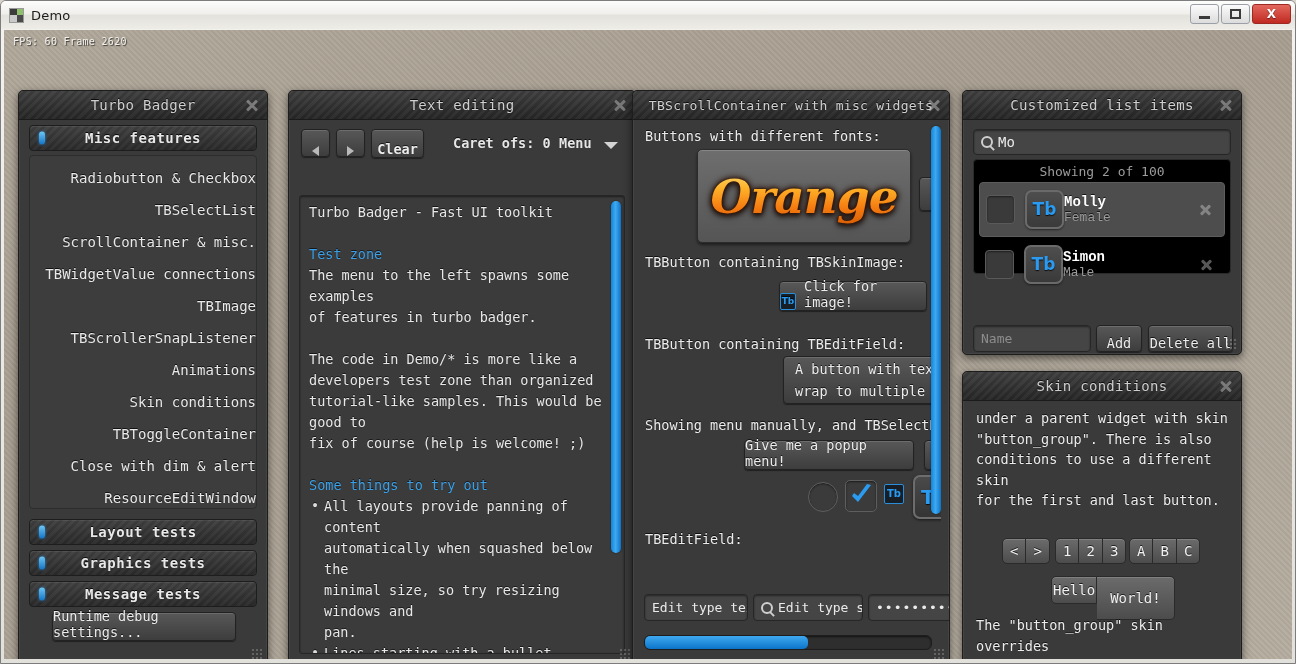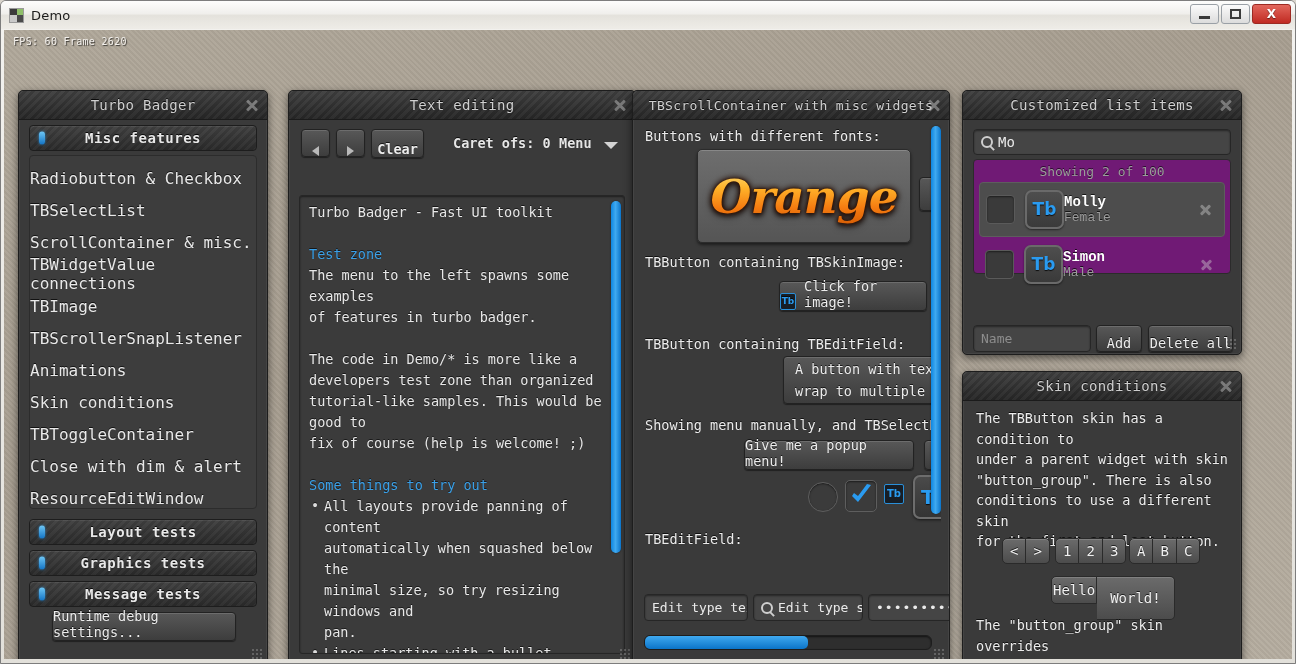--- a/index.html
+++ b/index.html
@@ -153,23 +153,23 @@
   }
 
   
   #win-menu{left:14px;top:60px;width:250px;height:575px;}
   #menu-panel{
     position:absolute;left:10px;top:36px;right:10px;height:354px;
     background:#3d3d3d;border:1px solid #2c2c2c;border-radius:4px;
     box-sizing:border-box;
   }
   .menu-item{
-    height:32px;display:flex;align-items:center;justify-content:flex-start;
+    height:32px;display:flex;align-items:center;justify-content:flex-end;
     color:#e9e9e9;font-family:"DejaVu Sans Mono","Liberation Mono",monospace;
-    font-size:16px;text-shadow:0 -1px 0 rgba(0,0,0,.7);
+    font-size:14px;text-shadow:0 -1px 0 rgba(0,0,0,.7);
   }
   #hdr-misc{position:absolute;left:10px;top:6px;right:10px;height:26px;}
   .sidebtn{position:absolute;left:10px;right:10px;height:26px;}
 
   
   #win-text{left:272px;top:60px;width:348px;height:575px;margin-left:12px;}
   .navbtn{width:29px;height:28px;}
   .navbtn .arrow{
     width:0;height:0;border-top:5px solid transparent;border-bottom:5px solid transparent;
   }
@@ -248,21 +248,21 @@
     width:12px;height:12px;border:2px solid #cfcfcf;border-radius:50%;
     position:relative;flex:none;margin-right:5px;box-sizing:border-box;
   }
   .mag:after{content:"";position:absolute;right:-4px;bottom:-3px;width:6px;height:2px;
     background:#cfcfcf;transform:rotate(45deg);}
 
   
   #win-list{left:958px;top:60px;width:280px;height:265px;}
   #list-box{
     position:absolute;left:10px;top:40px;right:10px;height:115px;
-    background:#701a75;border:1px solid #2b2b2b;border-radius:4px;box-sizing:border-box;
+    background:#000000;border:1px solid #2b2b2b;border-radius:4px;box-sizing:border-box;
   }
   #showing{
     height:22px;display:flex;align-items:center;justify-content:center;
     color:#9c9c9c;font-family:"DejaVu Sans Mono","Liberation Mono",monospace;
     font-size:13px;text-shadow:0 -1px 0 rgba(0,0,0,.6);
   }
   .lrow{
     height:55px;margin:0 5px;display:flex;align-items:center;position:relative;
     box-sizing:border-box;border-radius:4px;
   }
@@ -600,21 +600,20 @@
     </div>
 
     <div class="tbwin" id="win-skin">
       <div class="tbwin-title">
         <span>Skin conditions</span>
         <span class="tbwin-close"></span>
       </div>
       <div class="tbwin-body">
 
         <div class="skintext" style="top:8px;">
-          <div>The TBButton skin has a condition to</div>
           <div>under a parent widget with skin</div>
           <div>"button_group". There is also</div>
           <div>conditions to use a different skin</div>
           <div>for the first and last button.</div>
         </div>
 
         <div class="bgroup" style="left:39px;top:138px;">
           <span class="gb">&lt;</span>
           <span class="gb">&gt;</span>
         </div>

